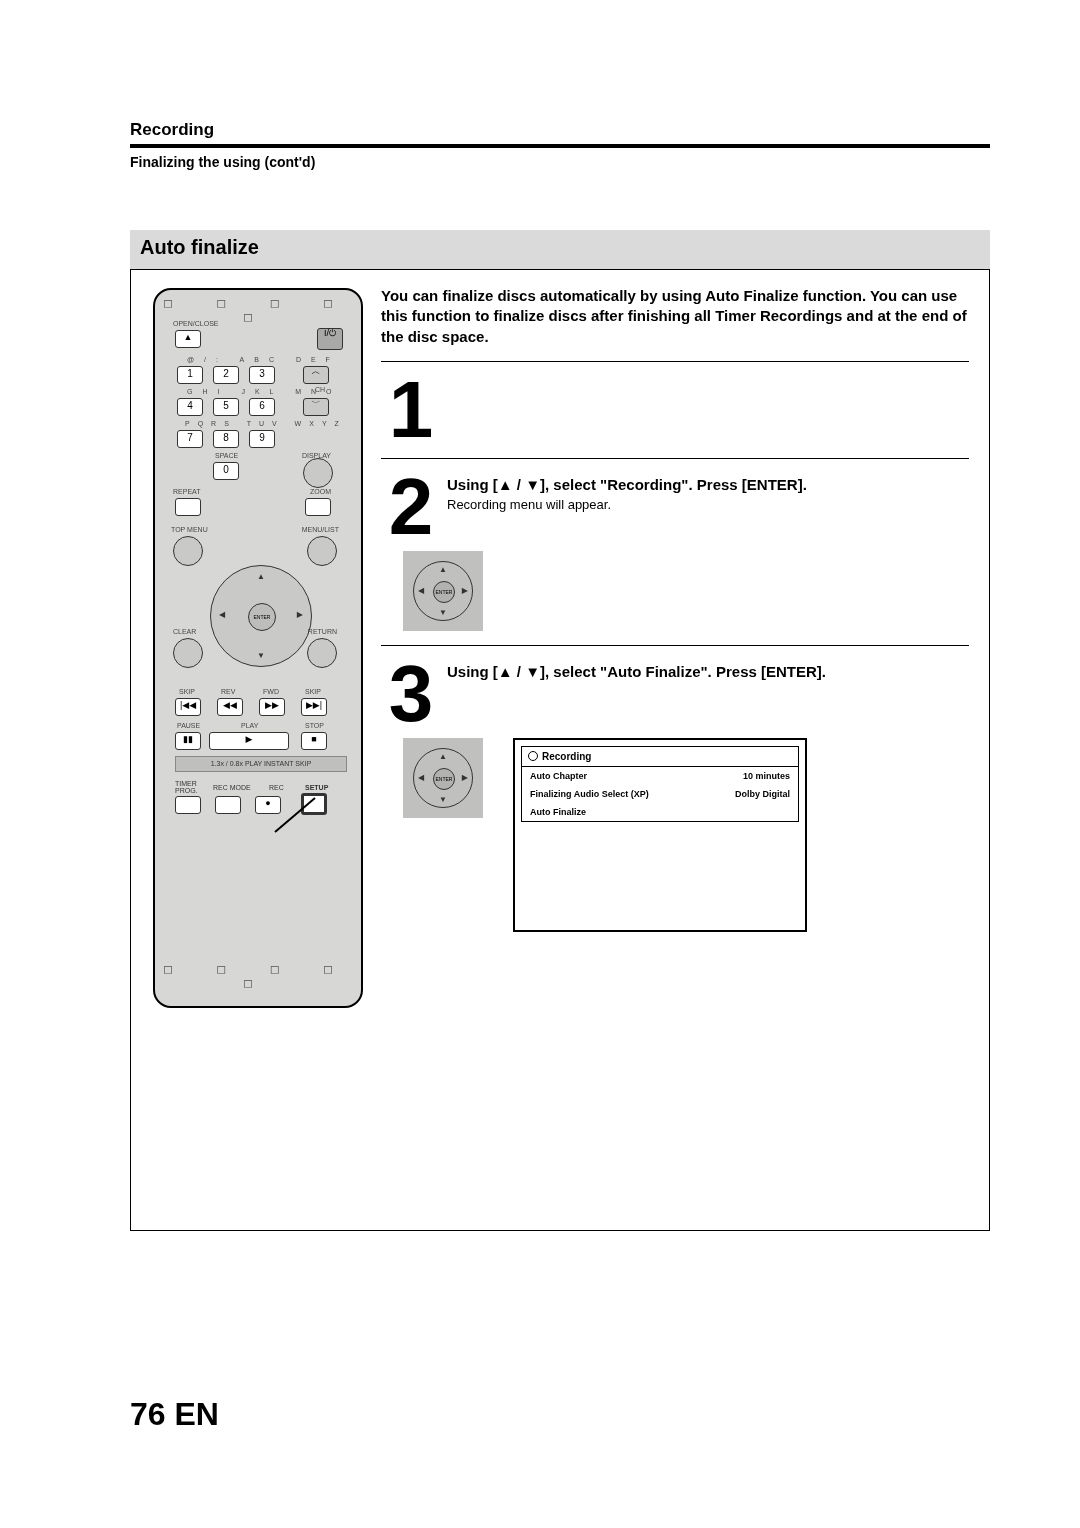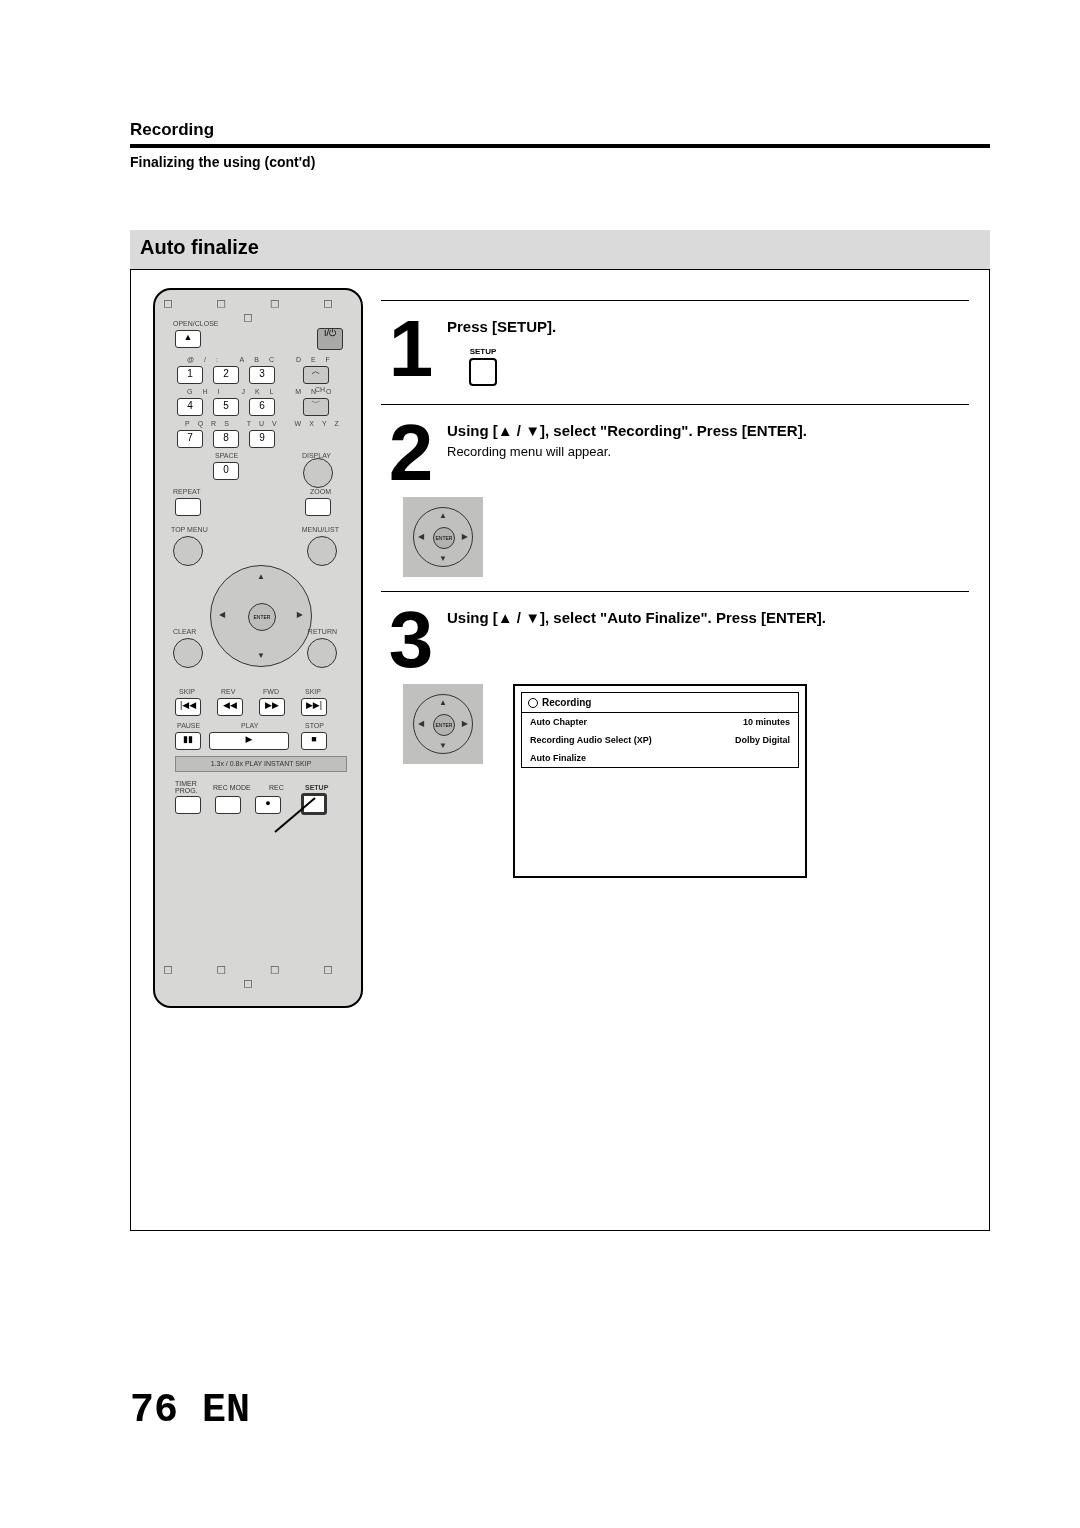--- a/index.html
+++ b/index.html
@@ -311,23 +311,22 @@
   }
   .after-note {
     font-size: 13px;
     margin-top: 8px;
     margin-left: 22px;
   }
   .pagefoot {
     position: absolute;
     left: 130px;
     bottom: 95px;
-    font-size: 40px;
-    font-weight: bold;
-    font-family: Liberation Mono, monospace;
+    font-size: 32px;
+    font-weight: bold;
   }
 </style>
 </head>
 <body>
 
 <div class="page">
 
   <div class="chapter">Recording</div>
   <div class="thick-rule"></div>
   <div class="section-sub">Finalizing the using (cont'd)</div>
@@ -424,33 +423,25 @@
 
         <svg style="position:absolute; left:100px; top:502px; z-index:4;" width="70" height="60">
           <path d="M60 6 L20 40" stroke="#000" stroke-width="2" fill="none"></path>
         </svg>
 
         <div class="dotrow bot">◻ ◻ ◻ ◻ ◻</div>
       </div>
     </div>
 
     <div class="steps-col">
+      <div class="intro">You can finalize discs automatically by using Auto Finalize function. You can use this function to finalize discs after finishing all Timer Recordings and at the end of the disc space.</div>
       <hr class="sep">
 
       <div class="step">
         <div class="bignum">1</div>
-        <div class="step-body">
-          <div class="step-title">Press [SETUP].</div>
-          <div class="icon-box">
-            <span class="setup-icon">
-              <span class="setup-lbl">SETUP</span>
-              <span class="setup-sq"></span>
-            </span>
-          </div>
-        </div>
       </div>
 
       <hr class="sep">
 
       <div class="step">
         <div class="bignum">2</div>
         <div class="step-body">
           <div class="step-title">Using [▲ / ▼], select "Recording". Press [ENTER].</div>
           <div class="step-sub">Recording menu will appear.</div>
         </div>
@@ -491,21 +482,21 @@
           <div class="osd-inner">
             <div class="osd-title">
               <span class="record-icon"></span>
               <span>Recording</span>
             </div>
             <div class="osd-row">
               <span>Auto Chapter</span>
               <span>10 minutes</span>
             </div>
             <div class="osd-row">
-              <span>Recording Audio Select (XP)</span>
+              <span>Finalizing Audio Select (XP)</span>
               <span>Dolby Digital</span>
             </div>
             <div class="osd-row">
               <span>Auto Finalize</span>
               <span></span>
             </div>
           </div>
         </div>
       </div>
 

